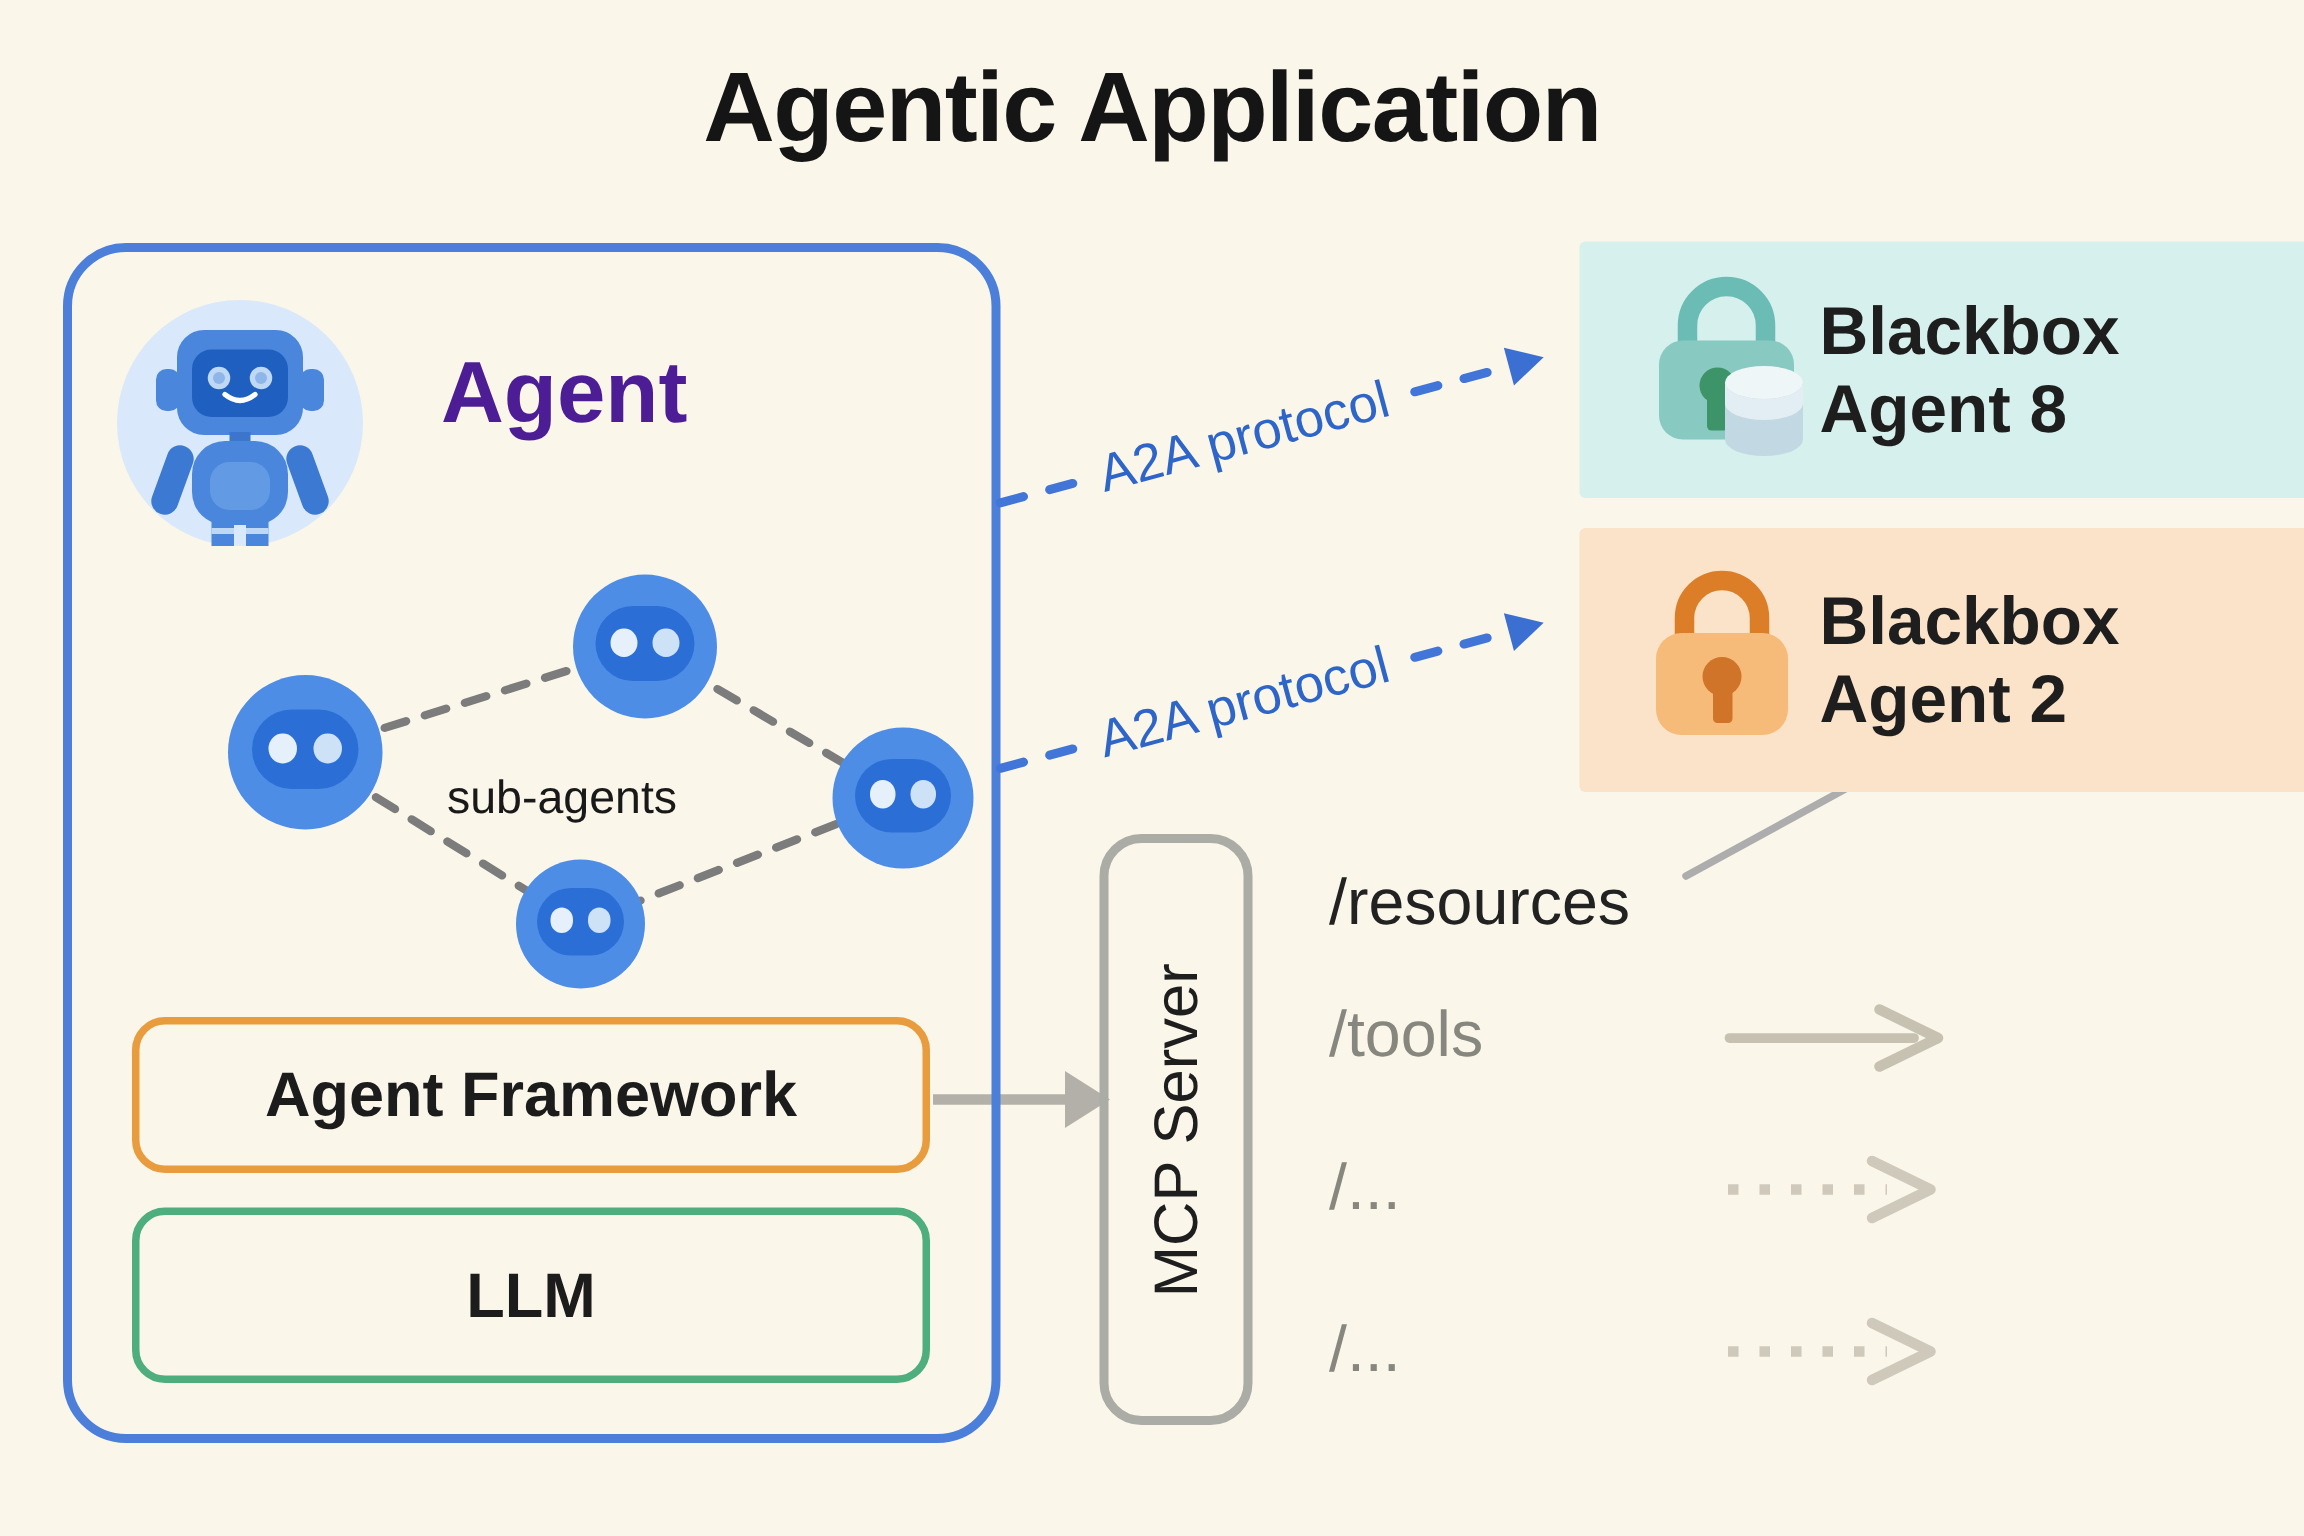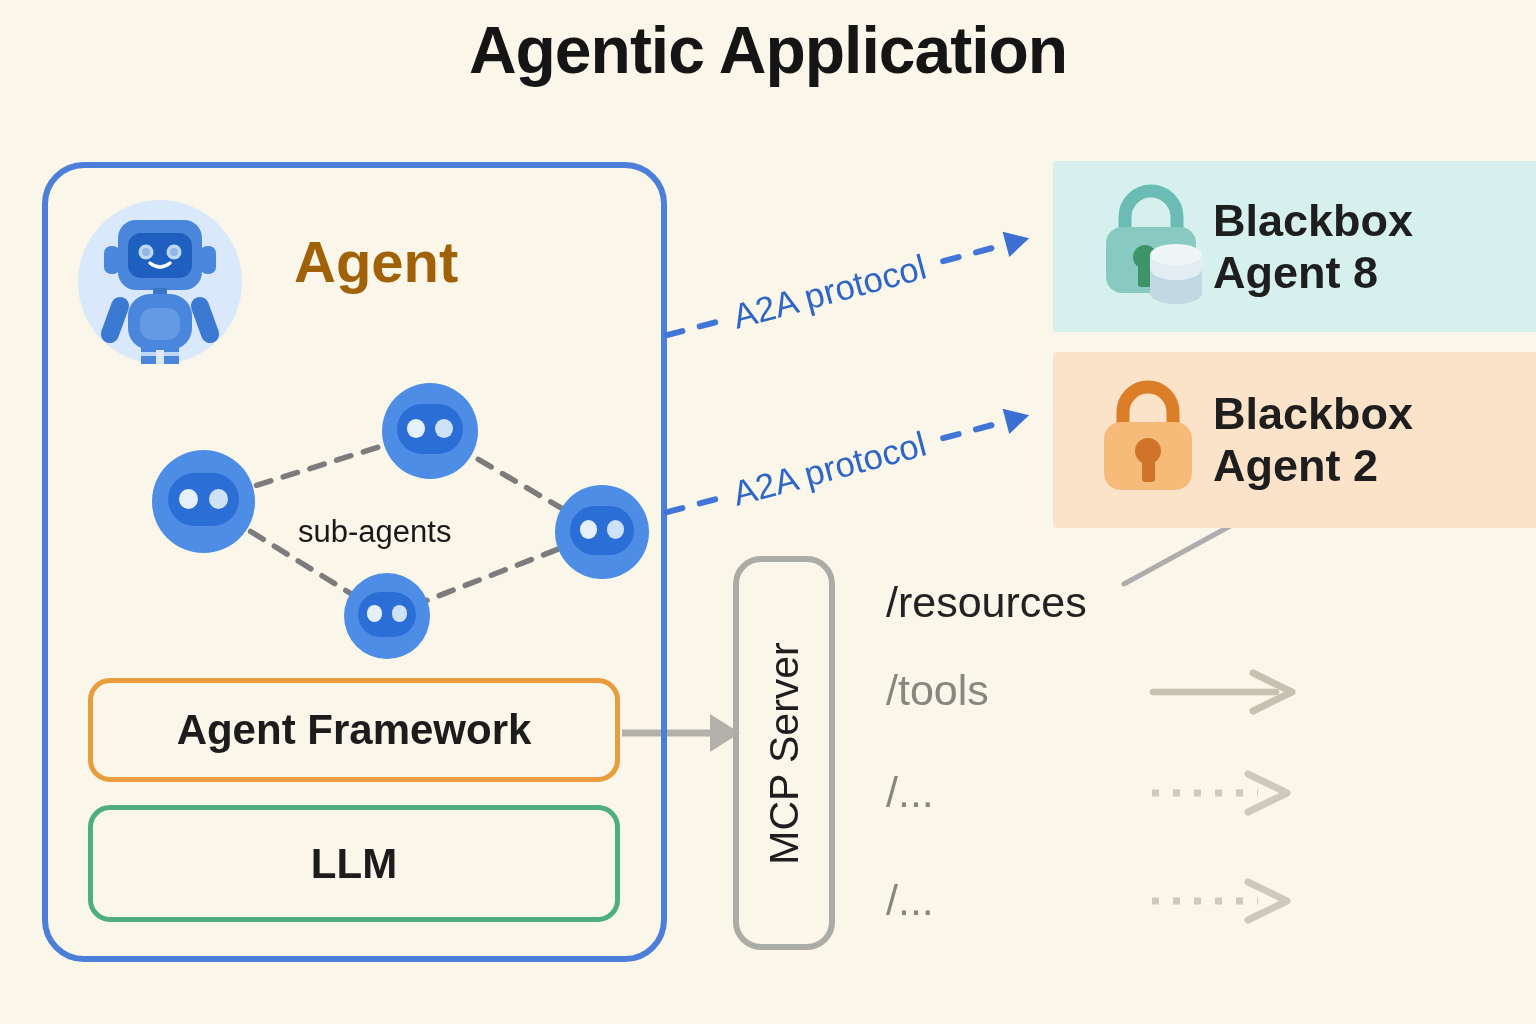--- a/index.html
+++ b/index.html
@@ -5,34 +5,34 @@
   html,body { margin:0; padding:0; }
   body { font-family:"Liberation Sans", sans-serif; }
   .canvas {
     position:relative; width:1536px; height:1024px;
     background:#FAF6E9; overflow:hidden;
   }
   .overlay { position:absolute; left:0; top:0; z-index:1; }
 
   
   .title {
-    position:absolute; left:0; top:12px; width:100%;
+    position:absolute; left:0; top:33px; width:100%;
     text-align:center; font-size:66px; font-weight:700;
     color:#151515; letter-spacing:-1px; z-index:2;
   }
 
   
   .agent-card {
     position:absolute; left:42px; top:162px; width:625px; height:800px;
     border:6px solid #4C7FD9; border-radius:42px; box-sizing:border-box; z-index:2;
   }
   .avatar { position:absolute; left:78px; top:200px; width:164px; height:164px; z-index:3; }
   .agent-label {
     position:absolute; left:294px; top:228px; font-size:58px; font-weight:600;
-    color:#a16207; z-index:3;
+    color:#4c1d95; z-index:3;
   }
 
   
   .subagent { position:absolute; background:#4E8DE6; border-radius:50%; z-index:3; }
   .subagent .face {
     position:absolute; left:16%; top:22%; width:68%; height:52%;
     background:#2B6FD6; border-radius:28px;
   }
   .subagent .eye {
     position:absolute; top:30%; width:27%; height:38%;

